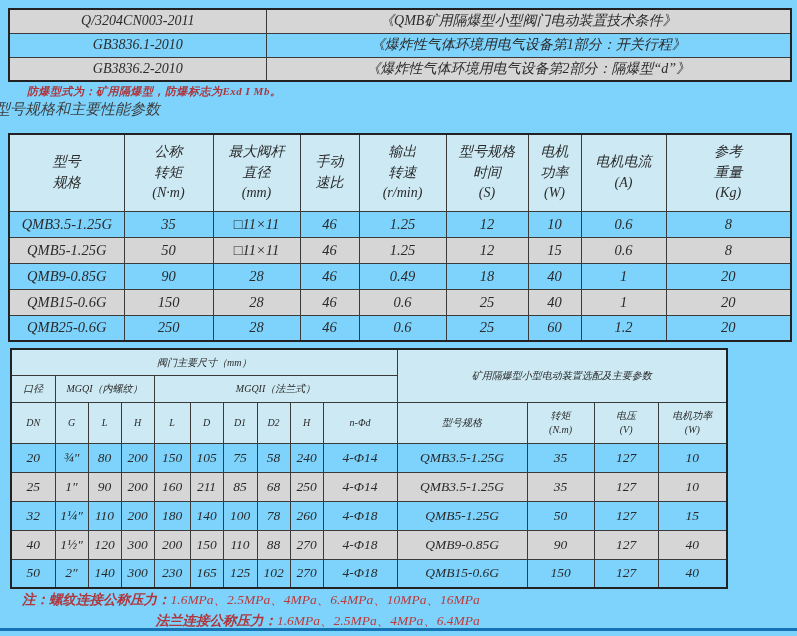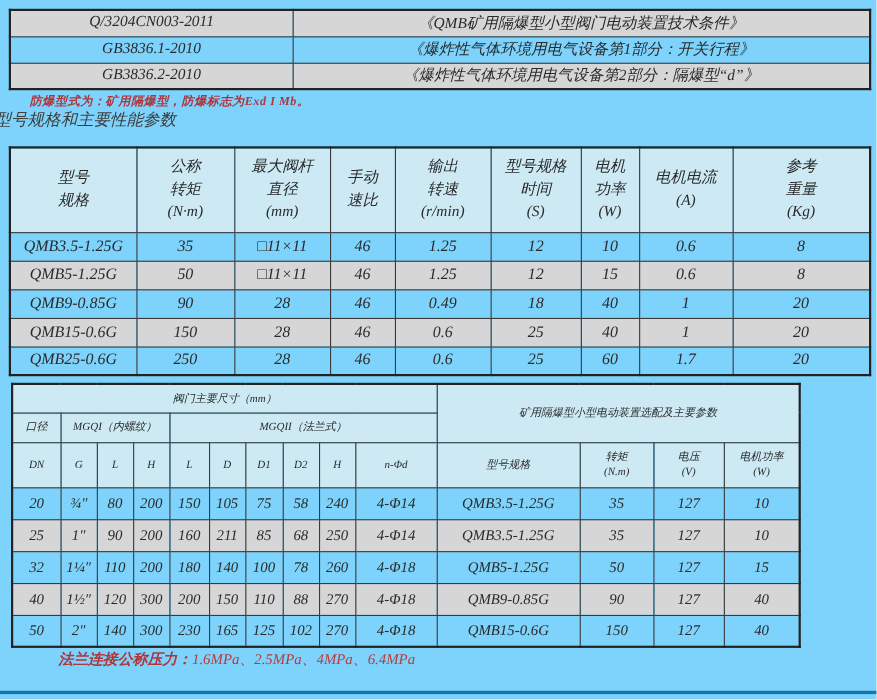--- a/index.html
+++ b/index.html
@@ -188,21 +188,21 @@
         </tr>
 
         <tr>
           <td>QMB25-0.6G</td>
           <td>250</td>
           <td>28</td>
           <td>46</td>
           <td>0.6</td>
           <td>25</td>
           <td>60</td>
-          <td>1.7</td>
+          <td>1.2</td>
           <td>20</td>
         </tr>
       </tbody>
   </table>
 
   <table class="dims">
     <colgroup>
       <col style="width:44px">
         <col style="width:33px">
         <col style="width:33px">
@@ -331,20 +331,23 @@
           <td>4-Φ18</td>
           <td>QMB15-0.6G</td>
           <td>150</td>
           <td>127</td>
           <td>40</td>
         </tr>
       </tbody>
   </table>
 
   <div class="notes">
+    <div>
+      <span>注：螺纹连接公称压力：</span><span class="note-vals">1.6MPa、2.5MPa、4MPa、6.4MPa、10MPa、16MPa</span>
+    </div>
     <div class="indent">
       <span>法兰连接公称压力：</span><span class="note-vals">1.6MPa、2.5MPa、4MPa、6.4MPa</span>
     </div>
   </div>
 
   <div class="bottom-line"></div>
 
 </div>
 
 </body></html>

